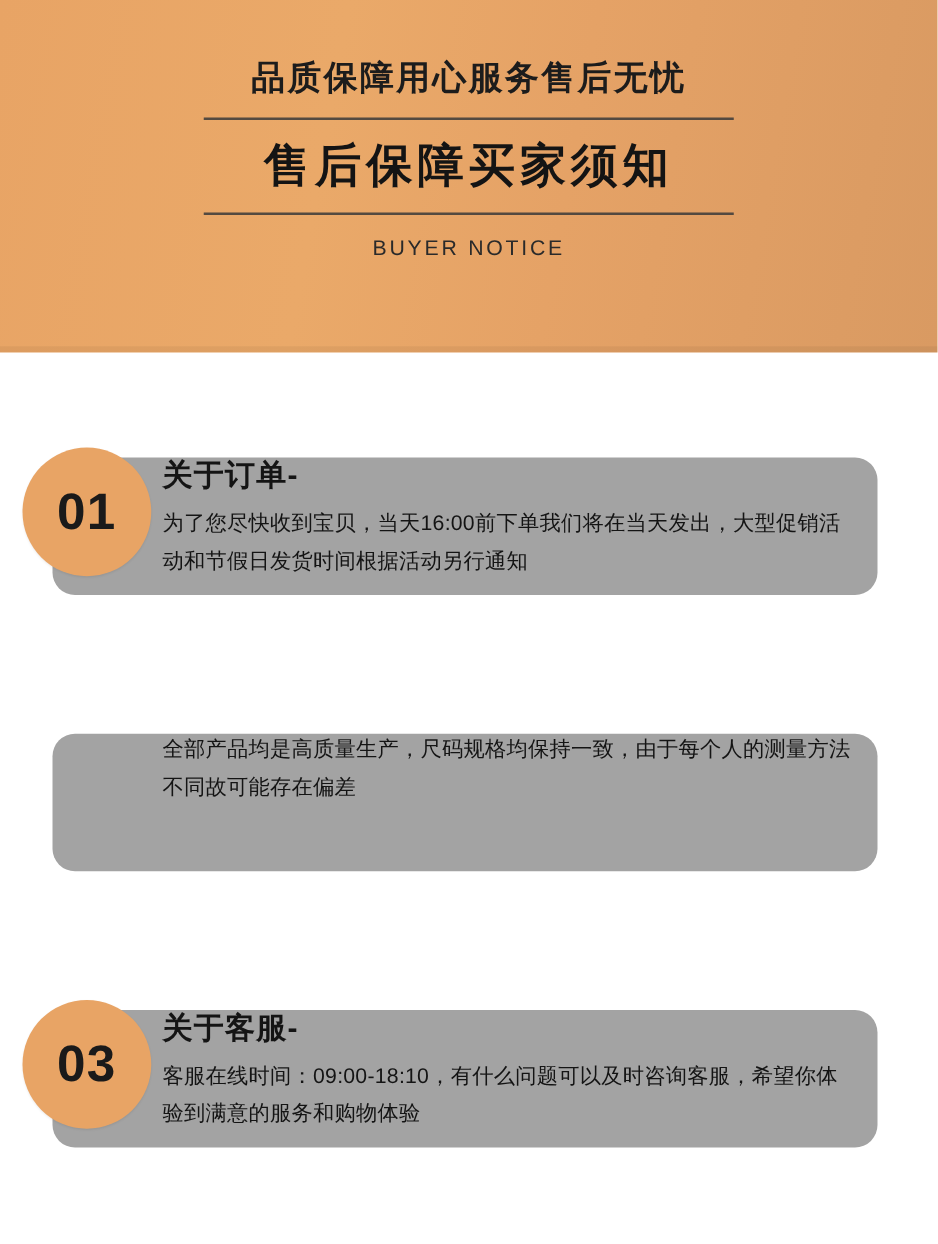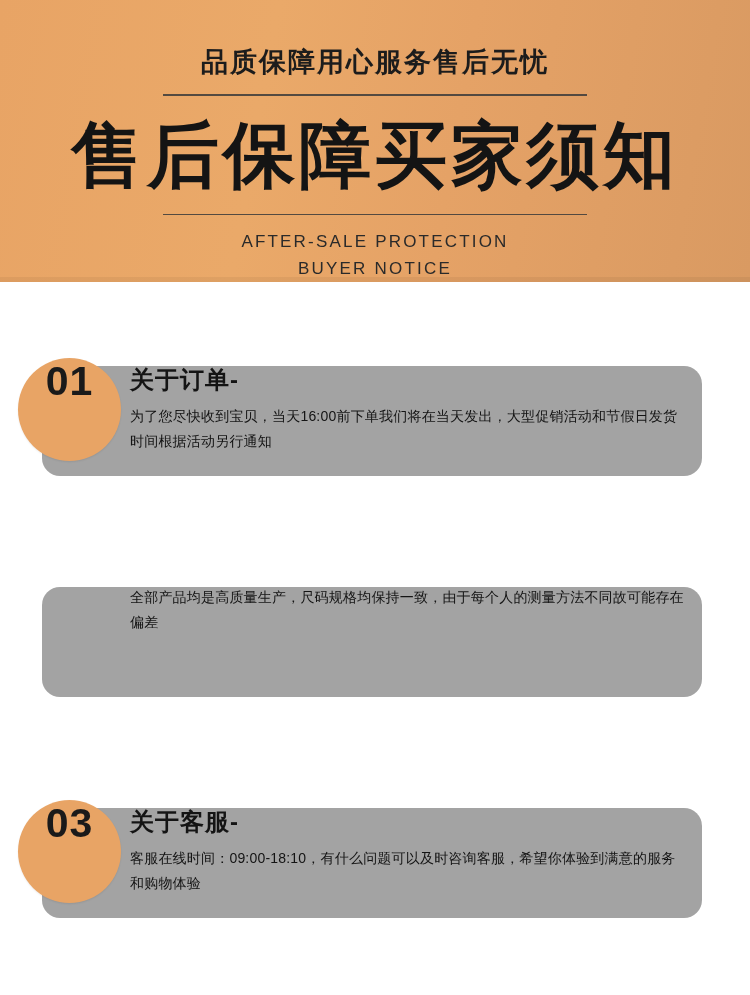--- a/index.html
+++ b/index.html
@@ -58,21 +58,21 @@
   }
   .banner-rule {
     width: 424px;
     height: 2px;
     background: #3a3a3a;
     margin-top: 4px;
     margin-bottom: 8px;
     opacity: 0.85;
   }
   .banner-title {
-    font-size: 72px;
+    font-size: 37px;
     font-weight: 700;
     color: #141414;
     letter-spacing: 4px;
     line-height: 1.25;
     margin-top: 6px;
   }
   .banner-rule2 {
     width: 424px;
     height: 2px;
     background: #3a3a3a;
@@ -112,21 +112,21 @@
   }
   .badge {
     position: absolute;
     left: 18px;
     top: 0px;
     width: 103px;
     height: 103px;
     border-radius: 50%;
     background: #e8a465;
     display: flex;
-    align-items: flex-start;
+    align-items: center;
     justify-content: center;
     box-shadow: 0 1px 2px rgba(0,0,0,0.08);
   }
   .badge span {
     font-size: 41px;
     font-weight: 700;
     color: #1a1a1a;
     letter-spacing: 1px;
   }
   .notice-body {
@@ -136,39 +136,38 @@
     width: 560px;
   }
   .notice-title {
     font-size: 24px;
     font-weight: 700;
     color: #141414;
     letter-spacing: 1px;
     margin-bottom: 8px;
   }
   .notice-text {
-    font-size: 14px;
+    font-size: 17px;
     color: #141414;
     line-height: 1.75;
     letter-spacing: 0.2px;
     max-width: 556px;
   }
 </style>
 </head>
 <body>
 
 <div class="page">
 
   <div class="banner">
     <div class="banner-inner">
       <div class="banner-sub">品质保障用心服务售后无忧</div>
       <div class="banner-rule"></div>
       <div class="banner-title">售后保障买家须知</div>
       <div class="banner-rule2"></div>
-      <div class="banner-en">AFTER-SALE PROTECTION</div>
       <div class="banner-en">BUYER NOTICE</div>
     </div>
   </div>
 
   <div class="notices">
 
     <div class="notice">
       <div class="bar"></div>
       <div class="badge">
         <span>01</span>

